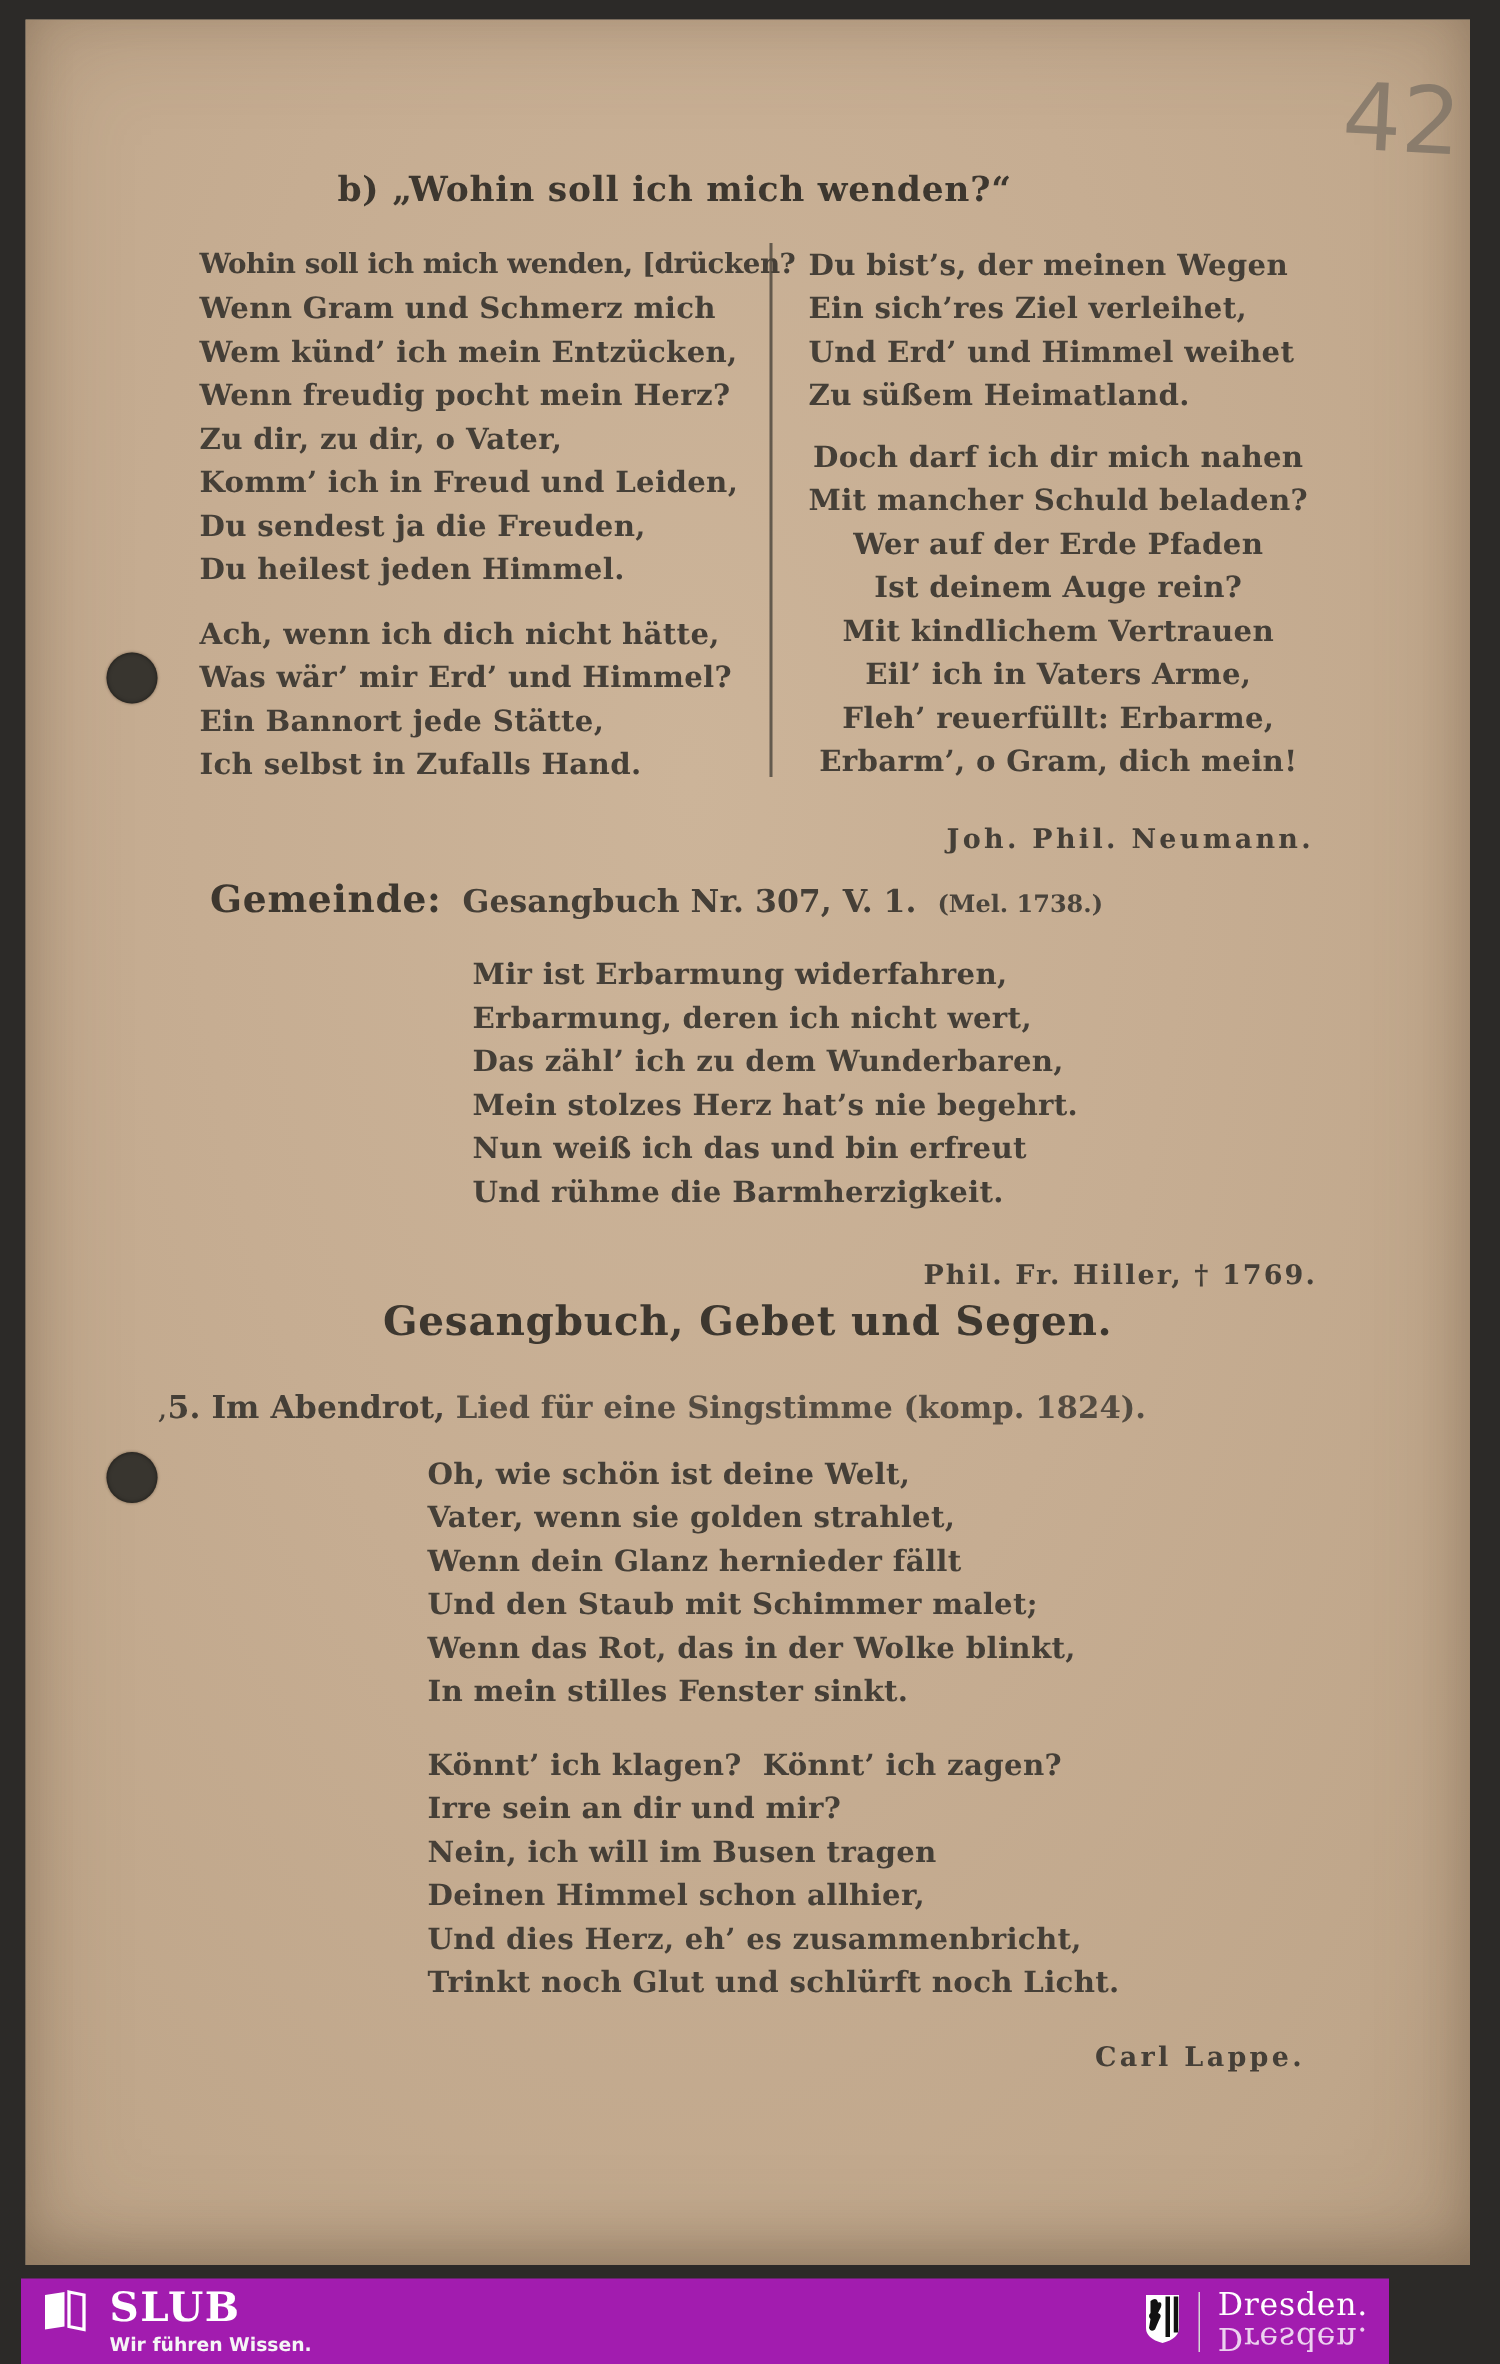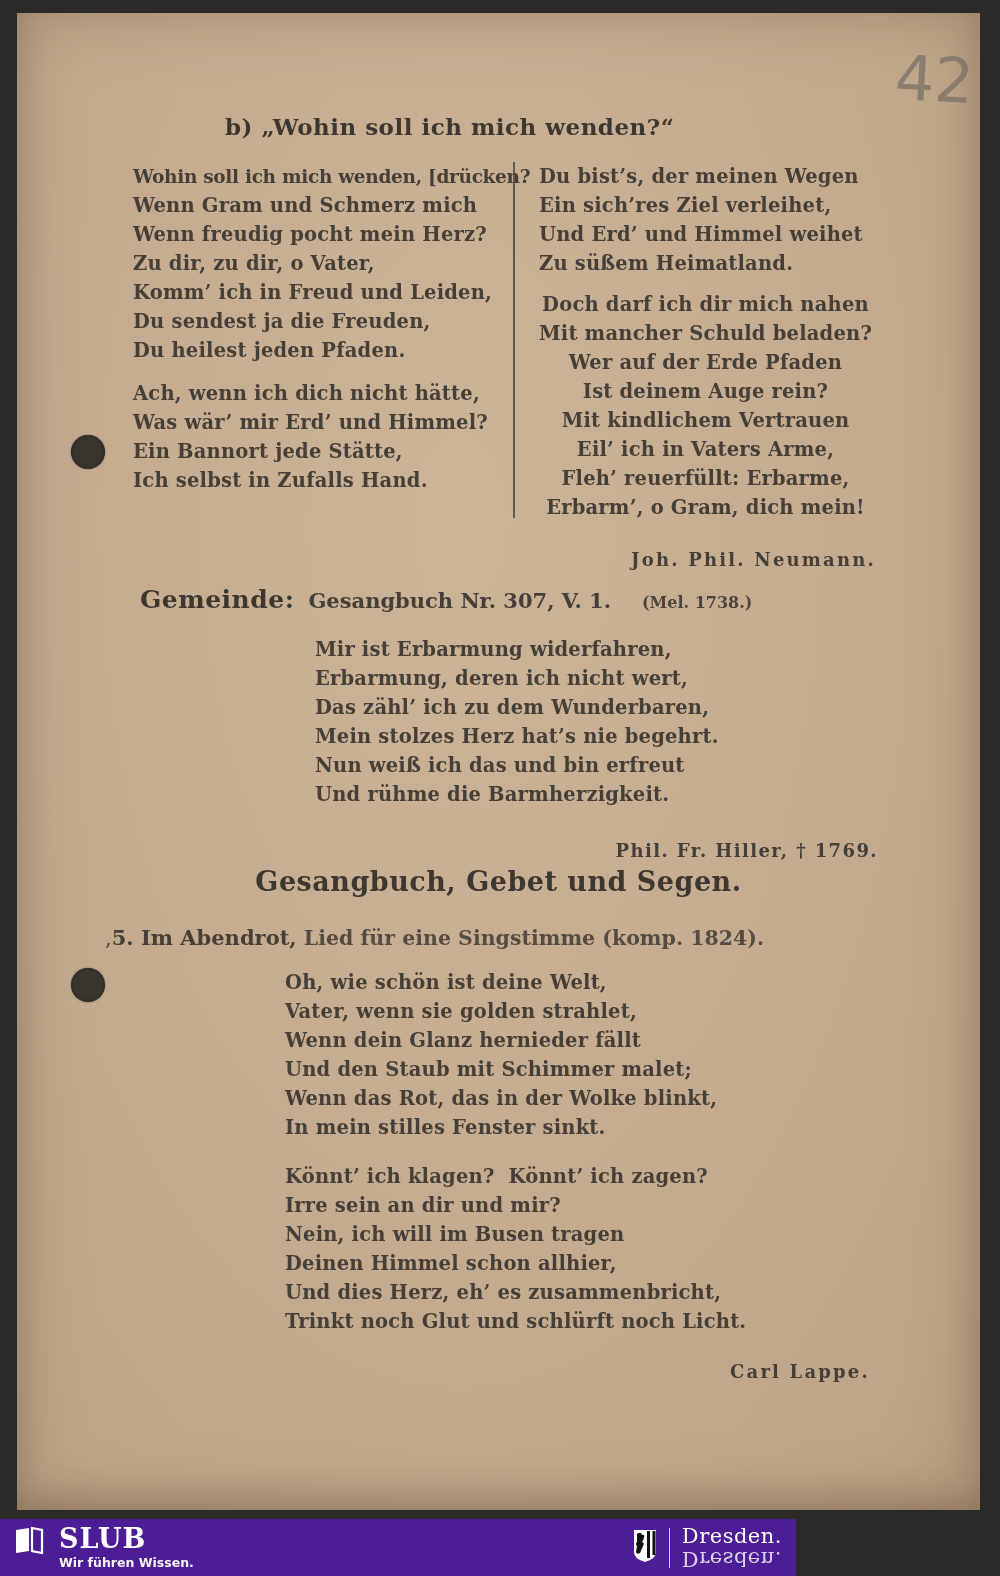--- a/index.html
+++ b/index.html
@@ -52,21 +52,21 @@
   .attr-neumann { top:515px; right:104px; }
   .attr-hiller  { top:806px; right:102px; letter-spacing:1.4px; }
   .attr-lappe   { top:1327px; right:110px; }
 
   .gemeinde-row {
     position:absolute; left:123px; top:572px;
     display:flex; align-items:baseline; white-space:nowrap;
   }
   .gemeinde-label { font-size:25px; font-weight:bold; color:#3d372f; letter-spacing:.5px; }
   .gemeinde-ref   { font-size:21px; font-weight:bold; color:#453f37; margin-left:14px; }
-  .gemeinde-mel   { font-size:16px; font-weight:bold; color:#4a443c; margin-left:31px; }
+  .gemeinde-mel   { font-size:16px; font-weight:bold; color:#4a443c; margin-left:14px; }
 
   .gemeinde-verse { position:absolute; left:298px; top:622px; }
 
   .section-heading {
     position:absolute; left:0; top:853px; width:963px; text-align:center;
     font-size:27px; font-weight:bold; color:#3d372f; letter-spacing:.5px;
   }
 
   .song-heading {
     position:absolute; left:88px; top:912px; white-space:nowrap;
@@ -80,22 +80,22 @@
 
   .punch-hole {
     position:absolute; width:34px; height:34px; border-radius:50%;
     background:#38352f; box-shadow:0 0 3px rgba(0,0,0,.5) inset, 0 0 2px rgba(60,45,30,.6);
   }
   .hole-top { left:54px; top:422px; }
   .hole-bottom { left:54px; top:955px; }
 
   
   .footer-bar {
-    position:absolute; left:0; top:1519px; width:796px; height:57px;
-    background:#4c1d95; display:flex; align-items:center; justify-content:space-between;
+    position:absolute; left:14px; top:1519px; width:912px; height:57px;
+    background:#a21caf; display:flex; align-items:center; justify-content:space-between;
     padding:0 14px;
   }
   .footer-left { display:flex; align-items:flex-start; }
   .slub-text { margin-left:15px; }
   .slub-title {
     font-family:"DejaVu Serif", serif; font-weight:bold; font-size:27px;
     color:#ffffff; line-height:1; letter-spacing:1px;
   }
   .slub-slogan {
     font-family:"DejaVu Sans", sans-serif; font-weight:bold; font-size:12.5px;
@@ -117,25 +117,26 @@
 
   <div class="handwritten">42</div>
 
   <div class="hymn-heading ink">b) „Wohin soll ich mich wenden?“</div>
 
   <div class="columns">
     <div class="col-left">
       <div class="stanza">
           <div class="verse-line">Wohin soll ich mich wenden, [drücken?</div>
           <div class="verse-line">Wenn Gram und Schmerz mich</div>
+          <div class="verse-line">Wem künd’ ich mein Entzücken,</div>
           <div class="verse-line">Wenn freudig pocht mein Herz?</div>
           <div class="verse-line">Zu dir, zu dir, o Vater,</div>
           <div class="verse-line">Komm’ ich in Freud und Leiden,</div>
           <div class="verse-line">Du sendest ja die Freuden,</div>
-          <div class="verse-line">Du heilest jeden Pfaden.</div>
+          <div class="verse-line">Du heilest jeden Himmel.</div>
         </div>
       <div class="stanza">
           <div class="verse-line">Ach, wenn ich dich nicht hätte,</div>
           <div class="verse-line">Was wär’ mir Erd’ und Himmel?</div>
           <div class="verse-line">Ein Bannort jede Stätte,</div>
           <div class="verse-line">Ich selbst in Zufalls Hand.</div>
         </div>
     </div>
     <div class="col-divider"></div>
     <div class="col-right">

